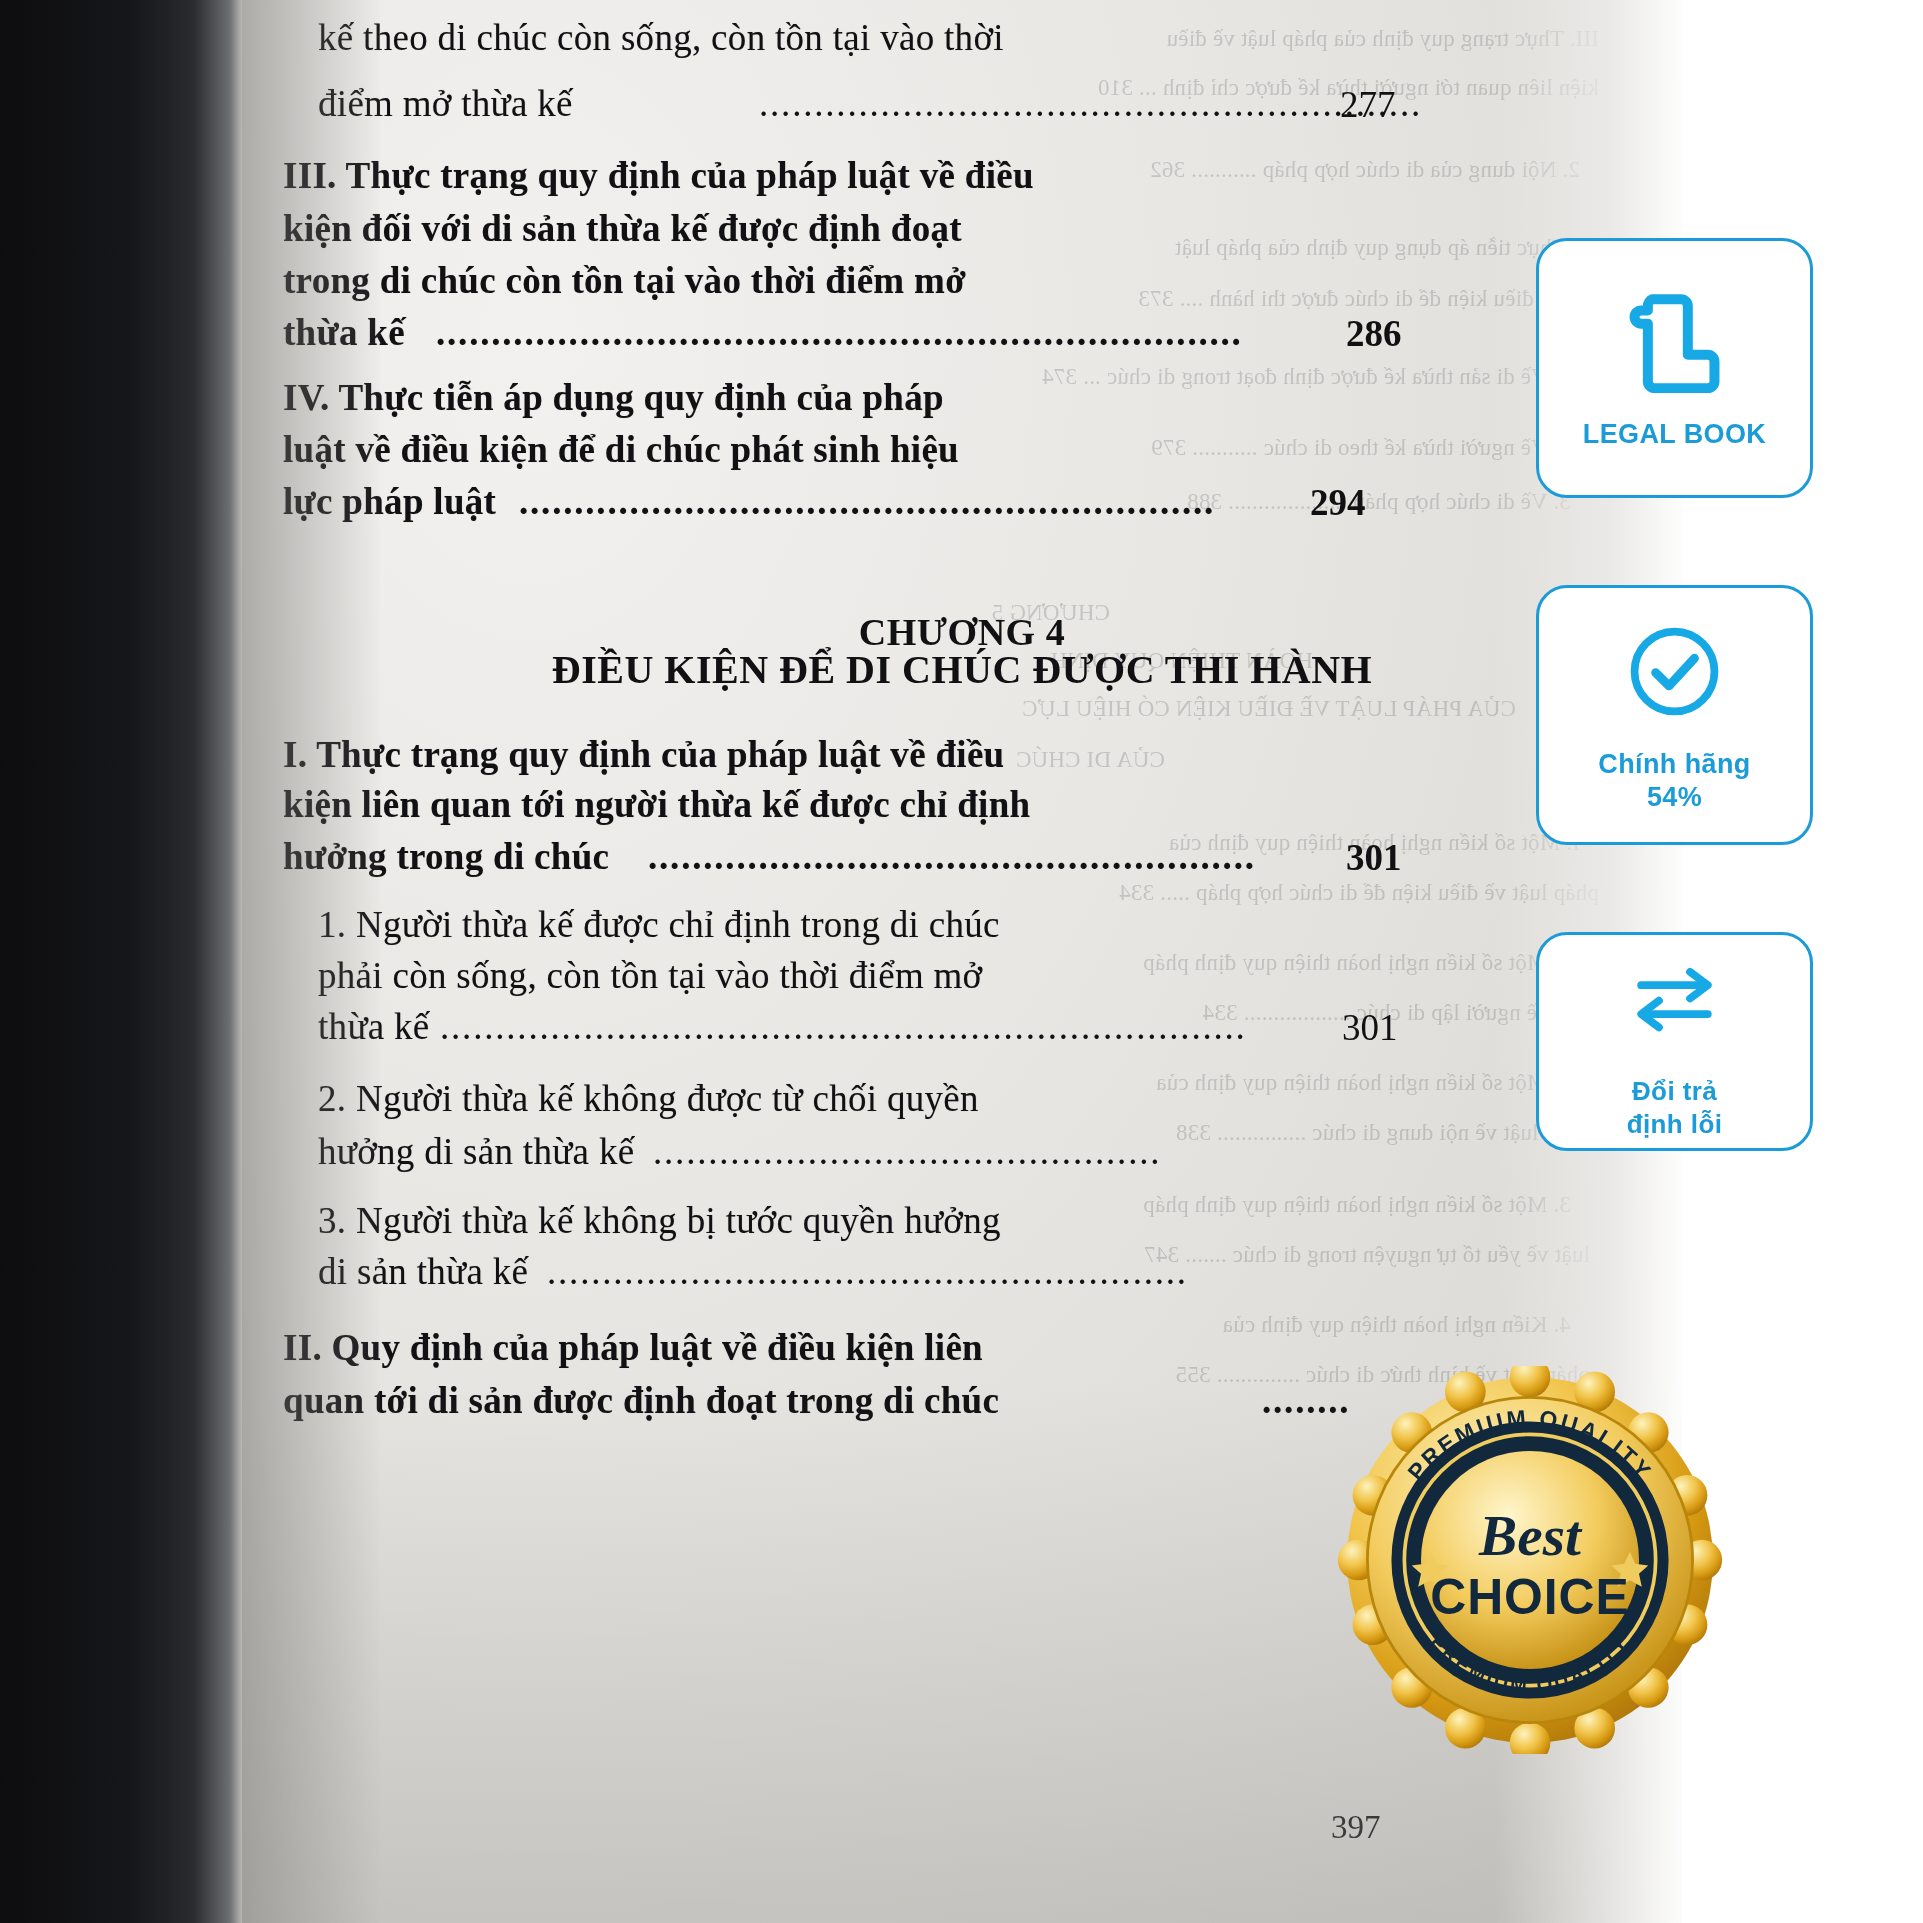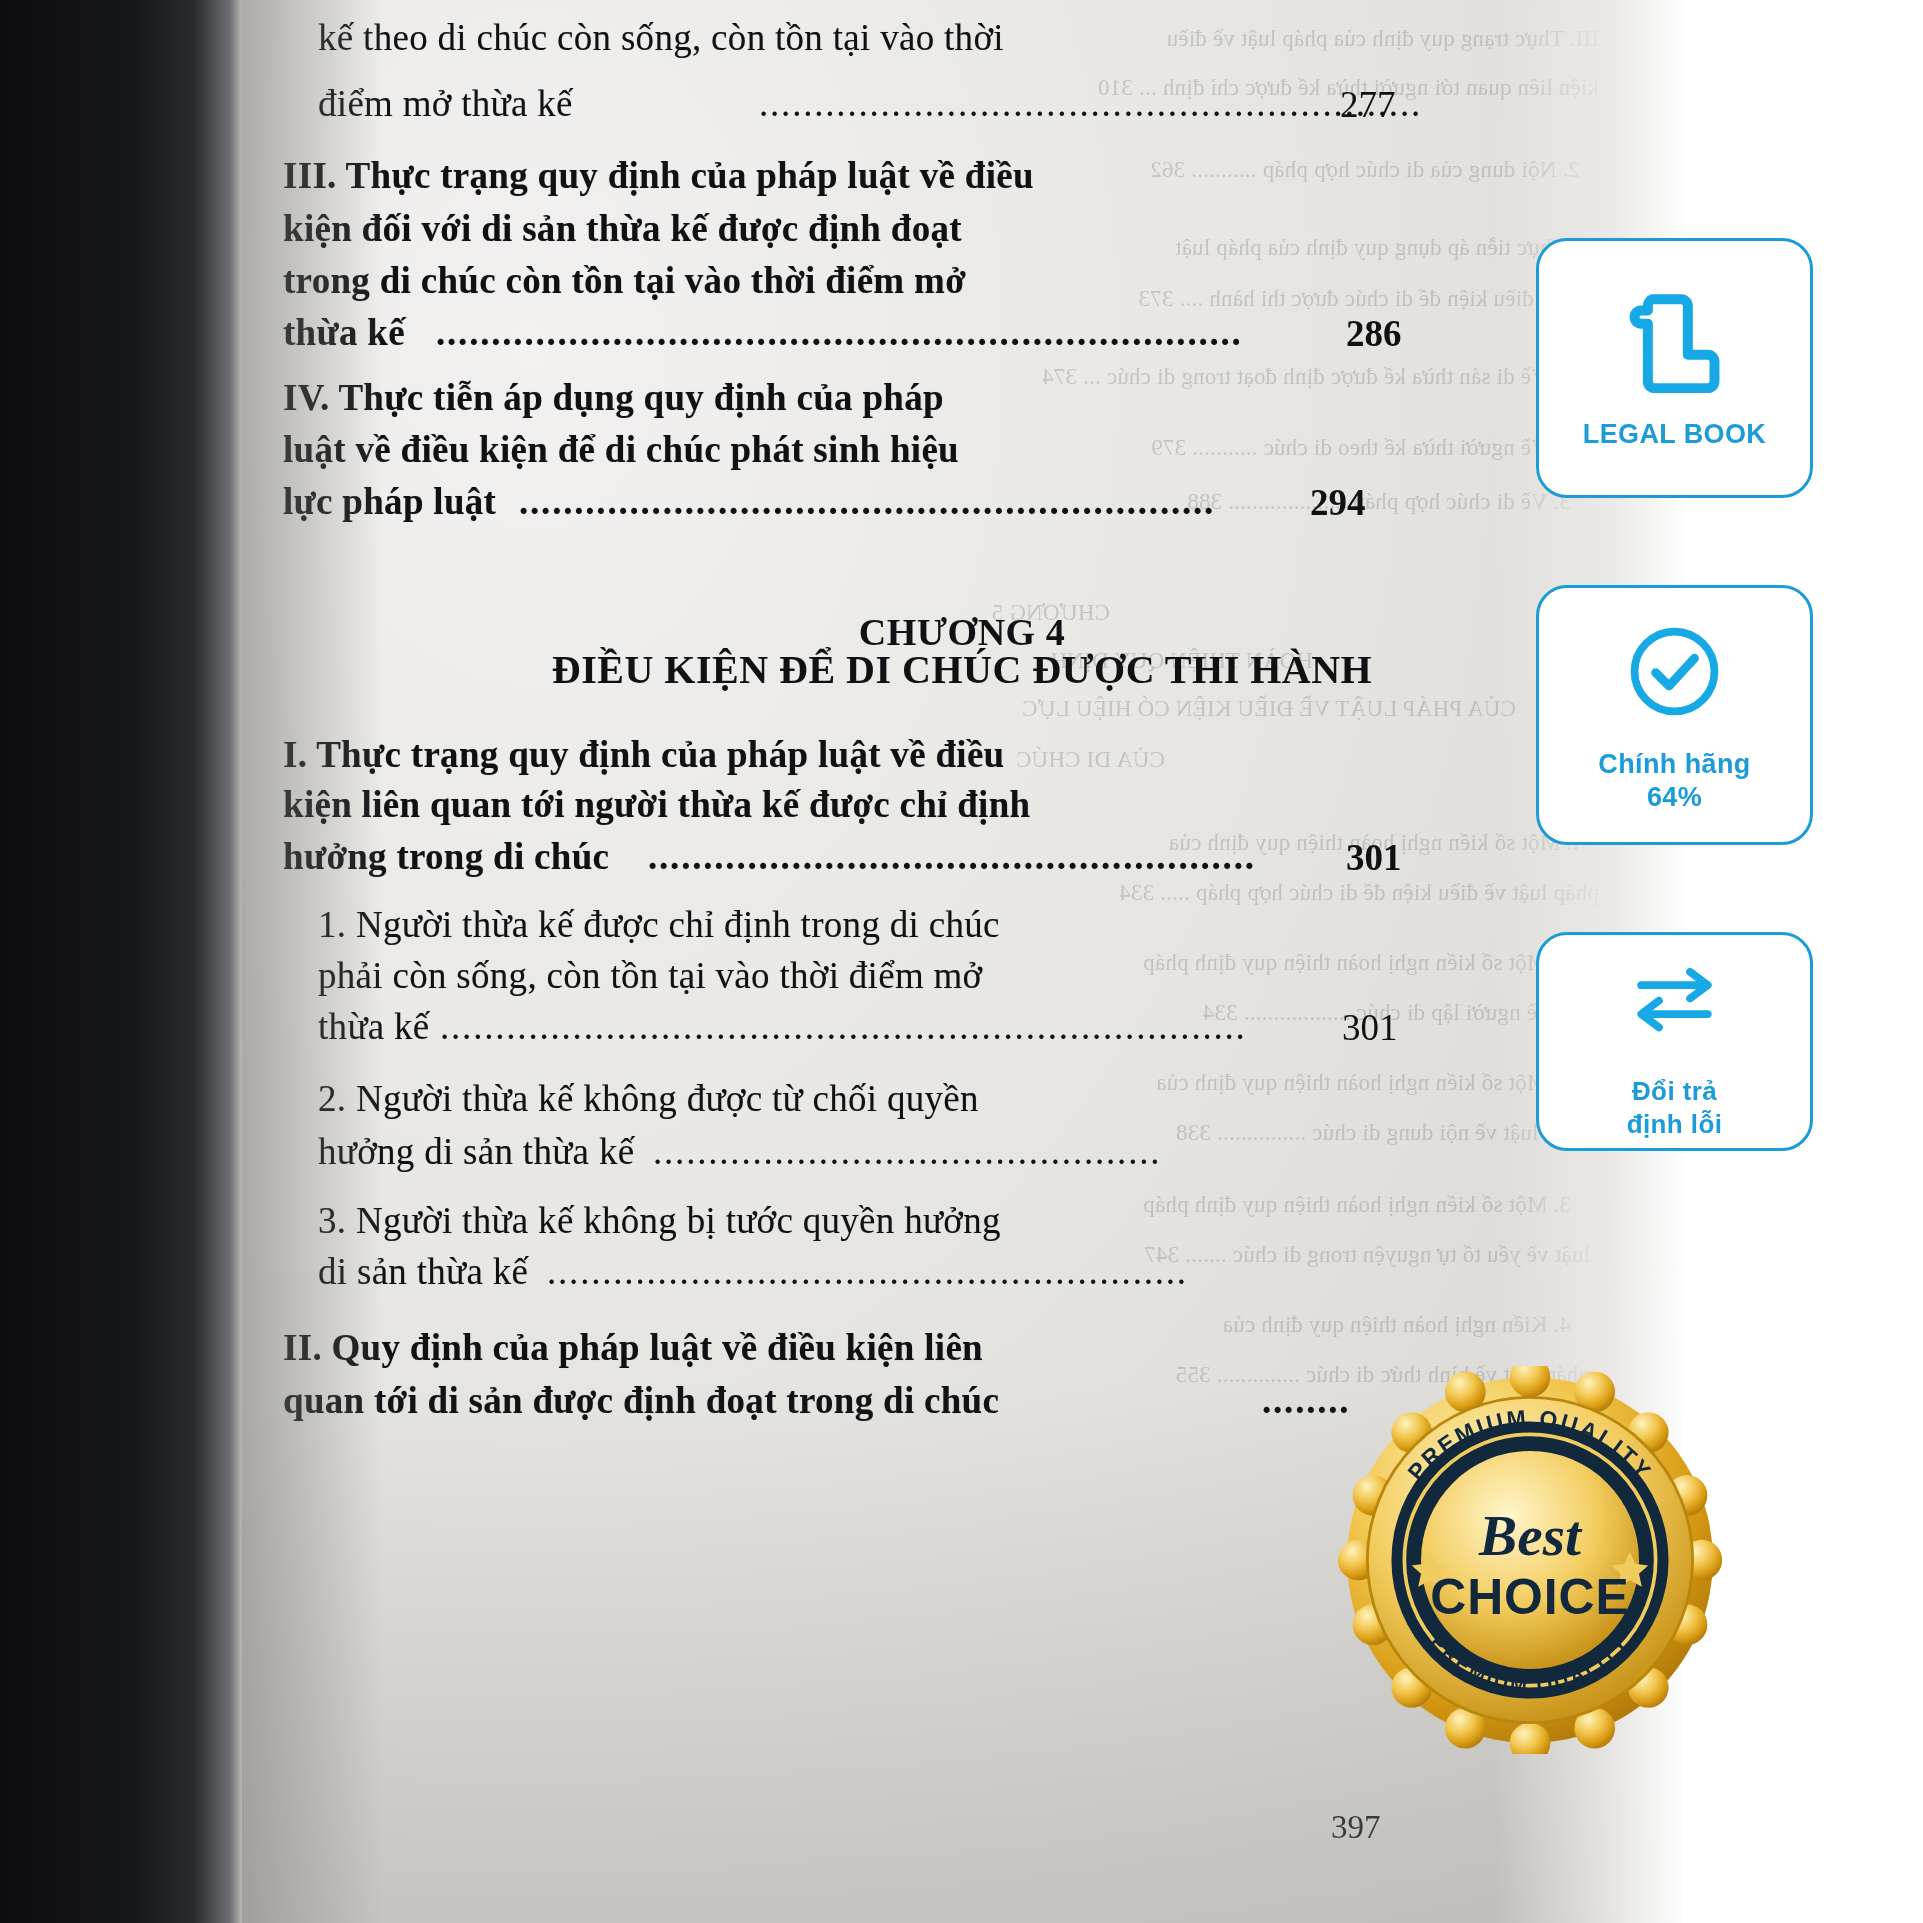--- a/index.html
+++ b/index.html
@@ -295,21 +295,21 @@
 </div>
 
 <div class="badge" id="badge-genuine">
   <span>
     <svg class="legal-glyph" viewBox="0 0 100 100" aria-hidden="true">
       <circle cx="50" cy="50" r="36" fill="none" stroke="#16a9e6" stroke-width="7"></circle>
       <path d="M33 51 L45 63 L68 38" fill="none" stroke="#16a9e6" stroke-width="8" stroke-linecap="round" stroke-linejoin="round"></path>
     </svg>
   </span>
   <span class="badge-label">Chính hãng</span>
-  <span class="badge-label" style="margin-top:0">64%</span>
+  <span class="badge-label" style="margin-top:0">54%</span>
 </div>
 
 <div class="badge" id="badge-return">
   <span>
     <svg class="legal-glyph" viewBox="0 0 100 100" aria-hidden="true">
       <path d="M20 38 H78" fill="none" stroke="#16a9e6" stroke-width="7" stroke-linecap="round"></path>
       <path d="M64 26 L80 38 L64 50" fill="none" stroke="#16a9e6" stroke-width="7" stroke-linecap="round" stroke-linejoin="round"></path>
       <path d="M80 64 H22" fill="none" stroke="#16a9e6" stroke-width="7" stroke-linecap="round"></path>
       <path d="M36 52 L20 64 L36 76" fill="none" stroke="#16a9e6" stroke-width="7" stroke-linecap="round" stroke-linejoin="round"></path>
     </svg>

